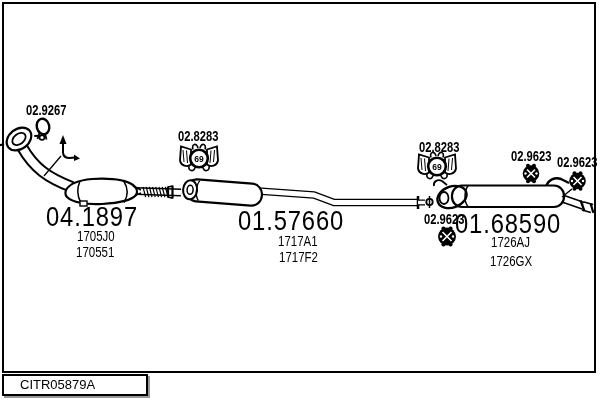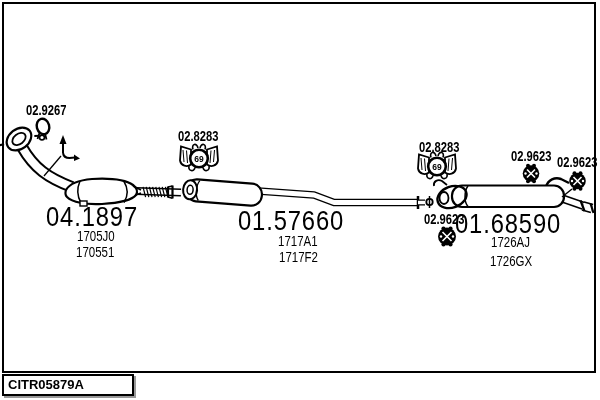--- a/index.html
+++ b/index.html
@@ -5,23 +5,23 @@
   html,body{margin:0;padding:0;background:#fff;}
   .stage{position:relative;width:600px;height:400px;background:#fff;overflow:hidden;
          font-family:"Liberation Sans",sans-serif;color:#000;}
   .frame{position:absolute;left:2px;top:2px;width:594px;height:371px;
          border:2px solid #000;box-sizing:border-box;background:#fff;}
   svg.art{position:absolute;left:0;top:0;}
   .lbl{position:absolute;white-space:nowrap;line-height:1;transform-origin:left top;}
   .code{font-size:14px;font-weight:700;letter-spacing:0;transform:scaleX(.80);}
   .big{font-size:28px;font-weight:400;letter-spacing:1px;transform:scaleX(.85);}
   .ref{font-size:14px;font-weight:400;transform:scaleX(.82);}
-  .code-box{position:absolute;left:2px;top:374px;width:132px;height:22px;background:#fff;
+  .code-box{position:absolute;left:2px;top:374px;width:146px;height:22px;background:#fff;
             border:2px solid #000;box-sizing:border-box;box-shadow:2px 2px 0 #999;
-            font-size:13px;line-height:18px;padding-left:4px;font-weight:bold;}
+            font-size:13px;line-height:18px;padding-left:16px;}
   .mount-num{font-family:"Liberation Sans",sans-serif;font-size:8.5px;font-weight:700;}
 </style>
 </head>
 <body>
 
 <div class="stage">
   <div class="frame"></div>
 
   <svg class="art" width="600" height="400" viewBox="0 0 600 400">
 

